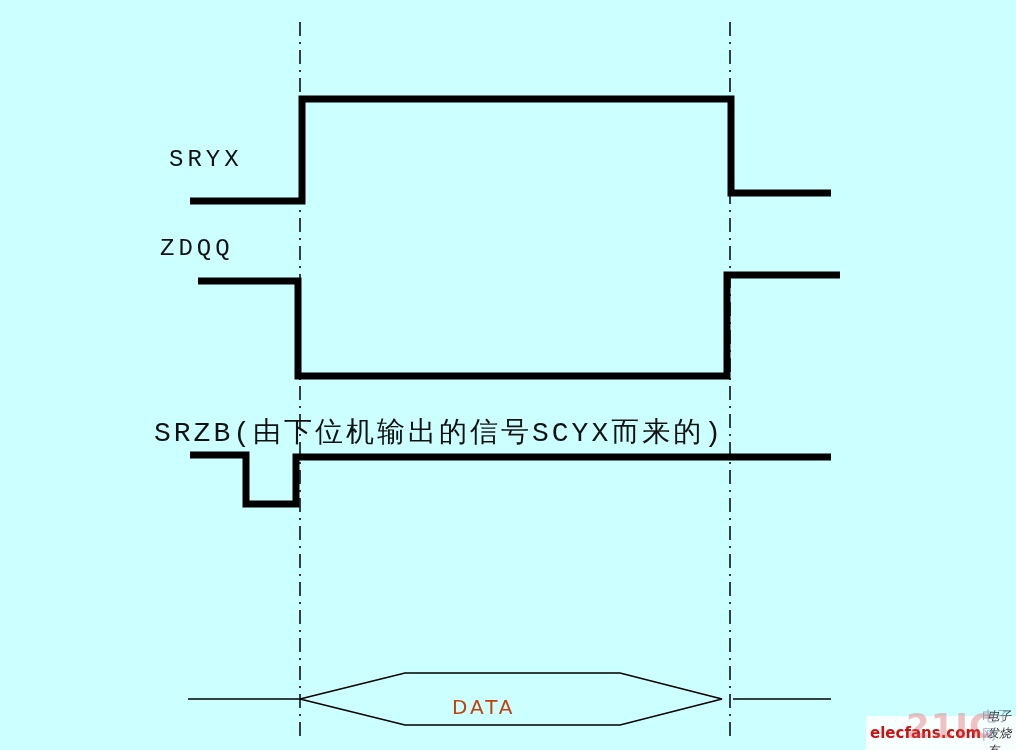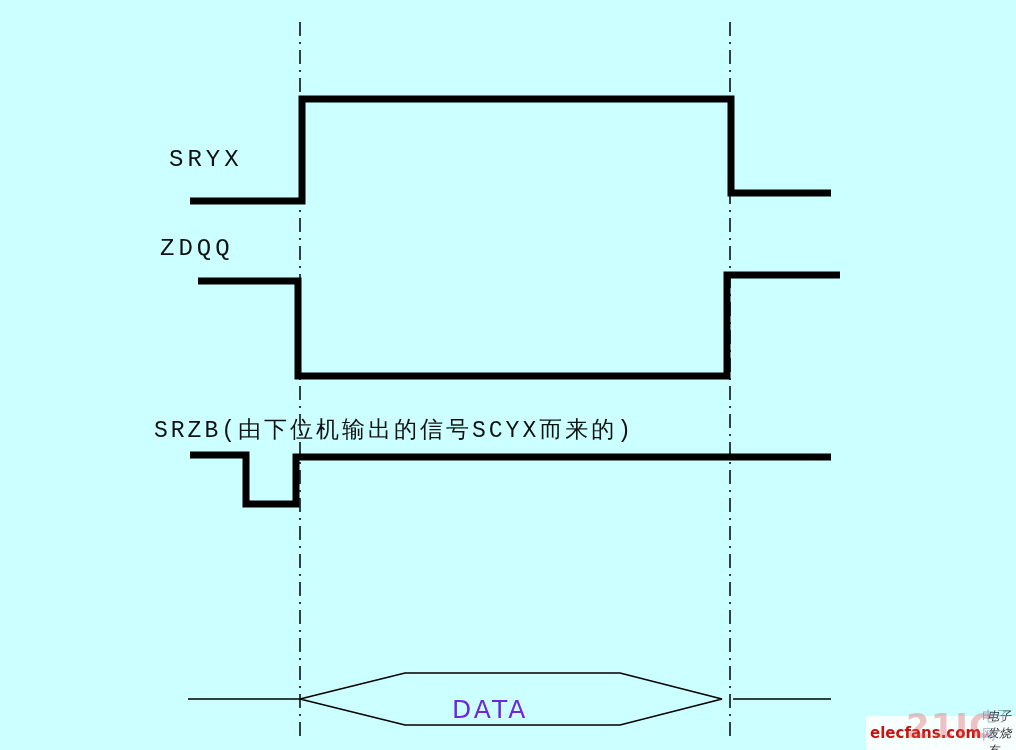--- a/index.html
+++ b/index.html
@@ -15,23 +15,23 @@
       font-family: Liberation Mono, monospace;
       font-size: 24px;
       letter-spacing: 4px;
       color: #111;
       white-space: nowrap;
       line-height: 1;
     }
     .data-label {
       position: absolute;
       font-family: "DejaVu Sans", sans-serif;
-      font-size: 25px;
+      font-size: 20px;
       letter-spacing: 3px;
-      color: #6d28d9;
+      color: #c2410c;
       line-height: 1;
     }
     .watermark {
       position: absolute;
       left: 866px; top: 716px;
       width: 150px; height: 34px;
       background: rgba(255,255,255,0.85);
       display: flex; align-items: center;
       font-family: "DejaVu Sans", sans-serif;
     }
@@ -61,21 +61,21 @@
 
   <polyline fill="none" stroke="#000" stroke-width="7" stroke-linejoin="miter" points="190,455 246,455 246,504 296,504 296,457 831,457"></polyline>
 
   <line x1="188" y1="699" x2="300" y2="699" stroke="#000" stroke-width="1.5"></line>
   <polygon fill="none" stroke="#000" stroke-width="1.5" points="300,699 405,673 620,673 722,699 620,725 405,725"></polygon>
   <line x1="733" y1="699" x2="831" y2="699" stroke="#000" stroke-width="1.5"></line>
 </svg>
 
 <div class="sig-label" style="left:169px; top:148px;">SRYX</div>
 <div class="sig-label" style="left:160px; top:237px;text-align:center;">ZDQQ</div>
-<div class="sig-label" style="left:154px; top:420px; letter-spacing:3px; font-size:23px;">SRZB(由下位机输出的信号SCYX而来的)</div>
+<div class="sig-label" style="left:154px; top:420px; letter-spacing:3px; font-size:28px;">SRZB(由下位机输出的信号SCYX而来的)</div>
 <div class="data-label" style="left:452px; top:697px;">DATA</div>
 
 <div class="watermark">
   <span class="wm-big">21IC</span>
   <span class="wm-cn-top">电子网</span>
   <span class="wm-site">elecfans.com</span>
   <span class="wm-cn">电子发烧友</span>
 </div>
 
 </body></html>

